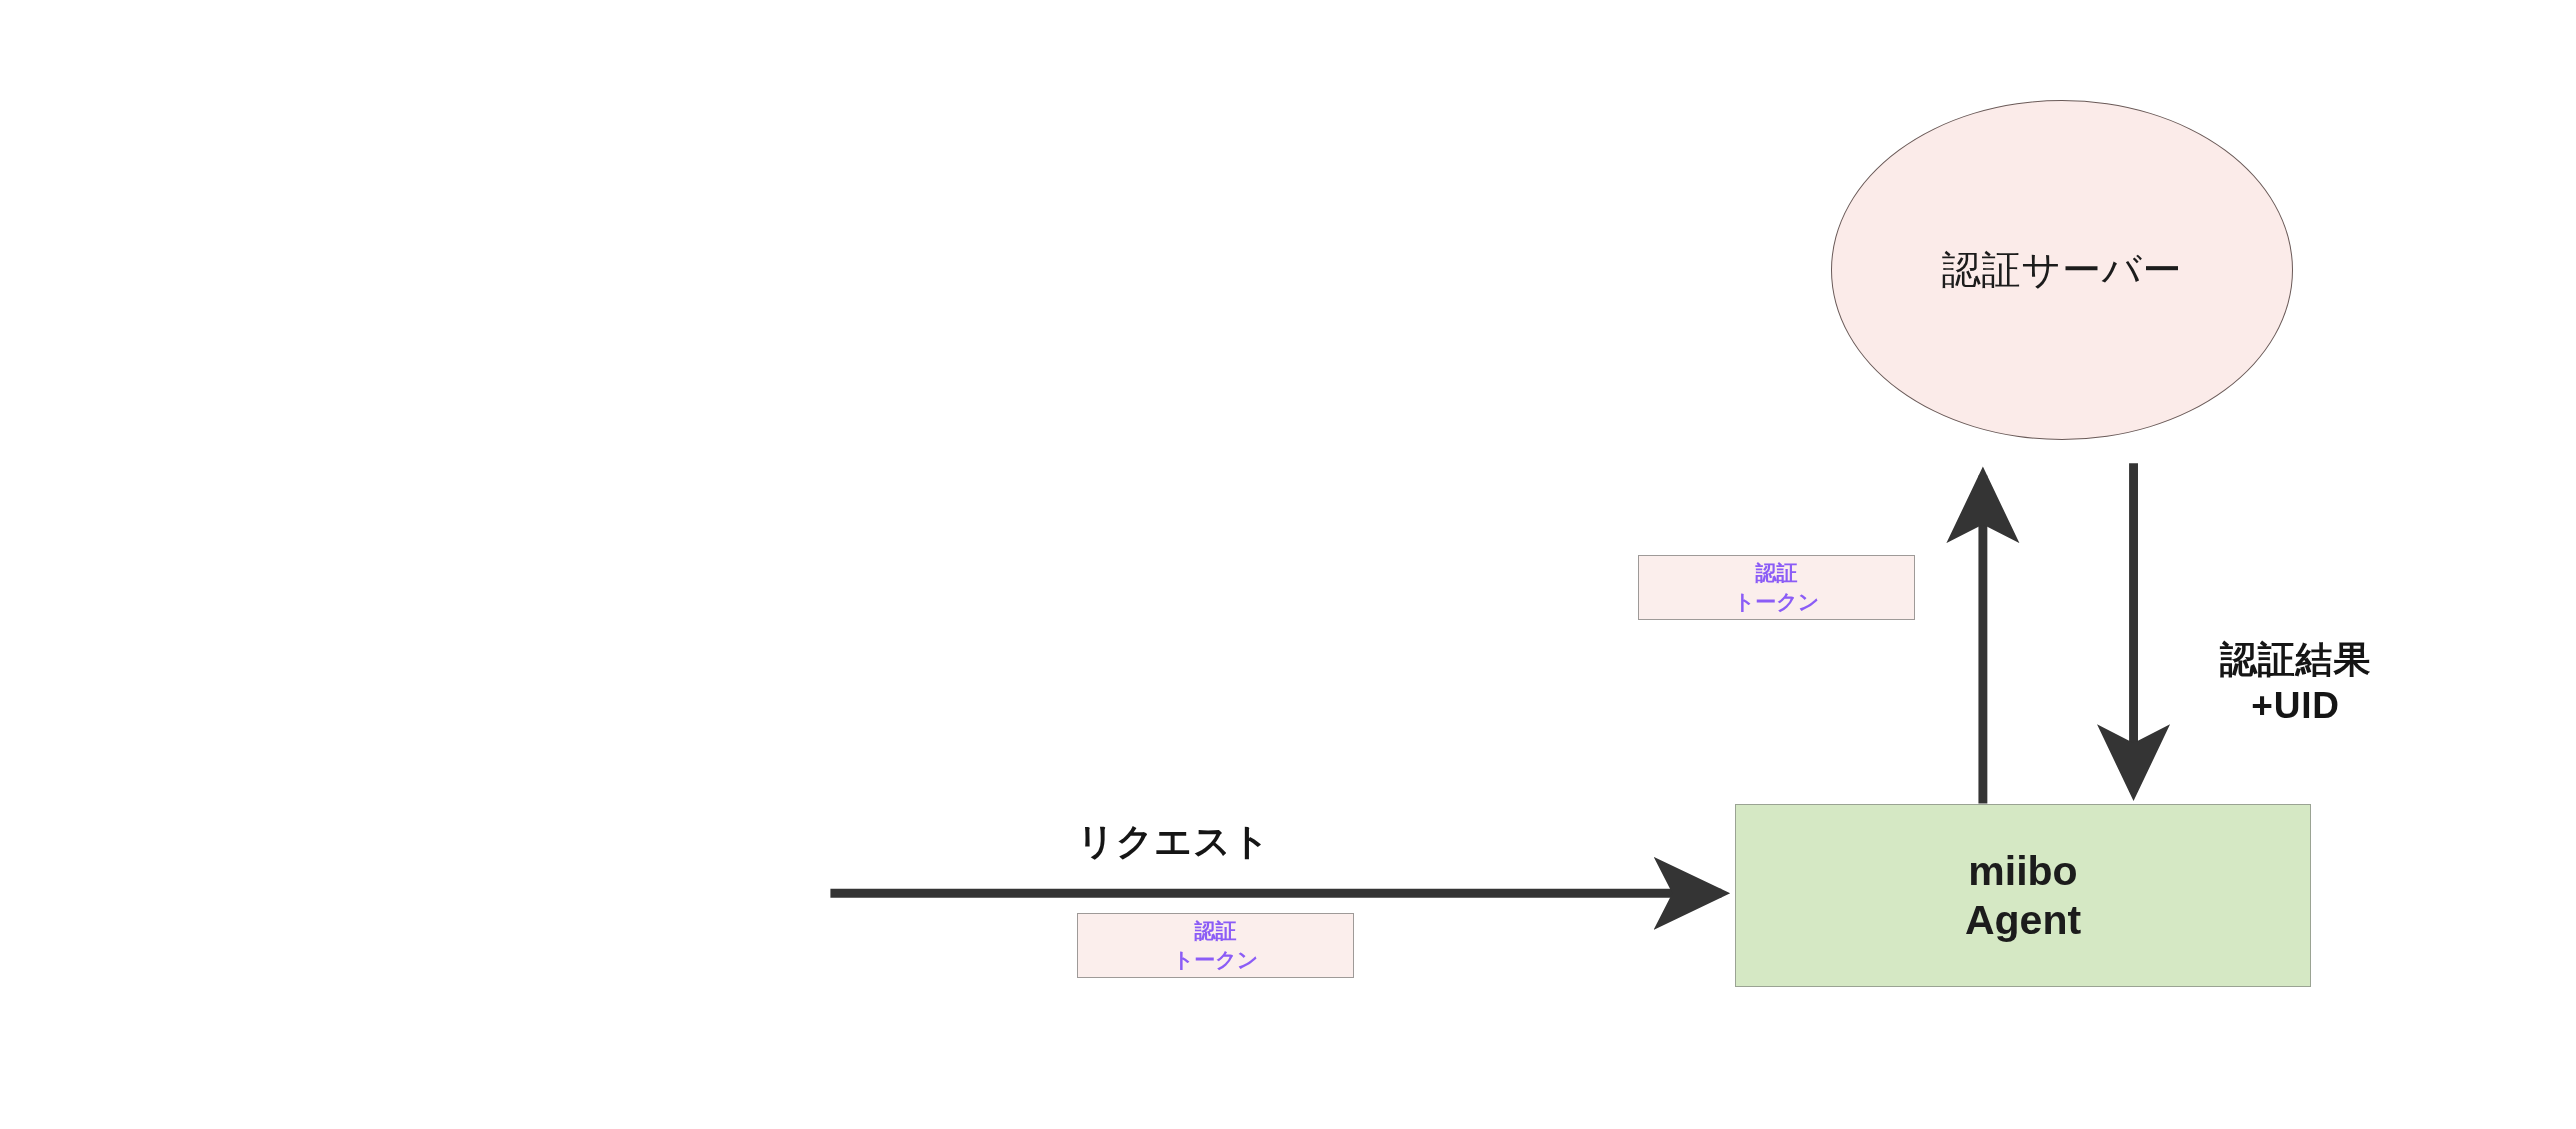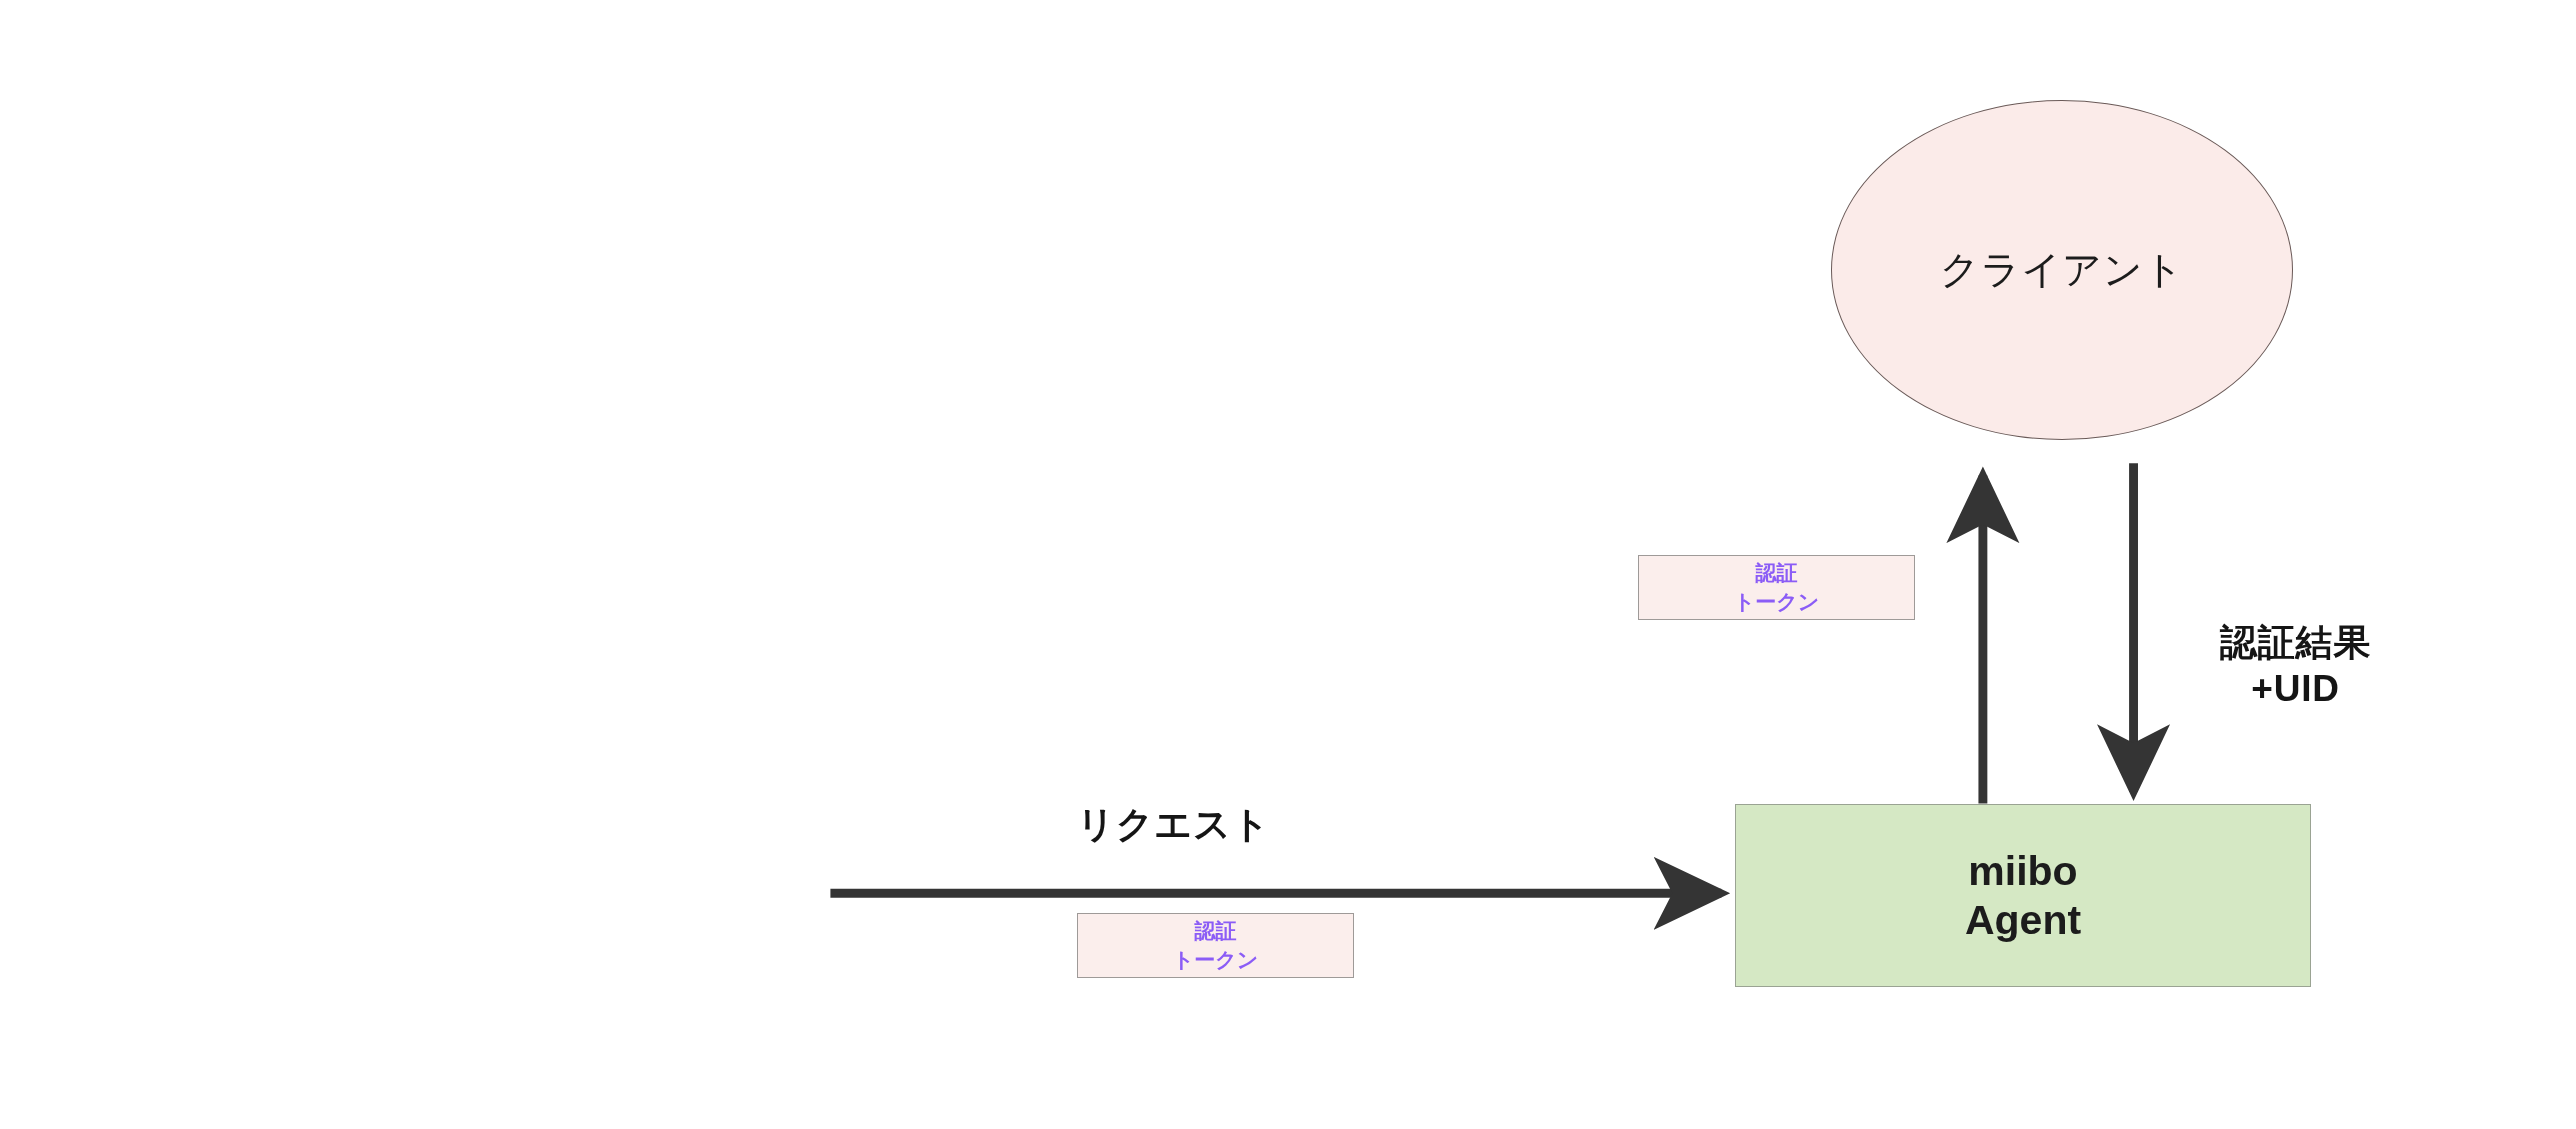--- a/index.html
+++ b/index.html
@@ -102,20 +102,21 @@
   }
 
   
   .edge-label {
     position: absolute;
     color: #151515;
     font-weight: bold;
     text-align: center;
     line-height: 1.25;
     white-space: nowrap;
+    margin-top: 17px;
   }
   #label-request {
     left: 1077px;
     top: 802px;
     font-size: 37px;
     letter-spacing: 0.8px;
   }
   #label-auth-result {
     left: 2220px;
     top: 620px;
@@ -155,21 +156,21 @@
     </defs>
 
     <line x1="1025" y1="1103" x2="2125" y2="1103" stroke="#343434" stroke-width="11" marker-end="url(#head-right)"></line>
 
     <line x1="2448" y1="992" x2="2448" y2="587" stroke="#343434" stroke-width="11" marker-end="url(#head-up)"></line>
 
     <line x1="2634" y1="572" x2="2634" y2="978" stroke="#343434" stroke-width="11" marker-end="url(#head-down)"></line>
   </svg>
 
   <div class="node" id="auth-server-node">
-    <span>クライアント</span>
+    <span>認証サーバー</span>
   </div>
 
 
   <div class="node" id="agent-node">
     <span class="line">miibo</span>
     <span class="line">Agent</span>
   </div>
 
   <div class="token-box" id="token-box-request">
     <span>認証</span>

